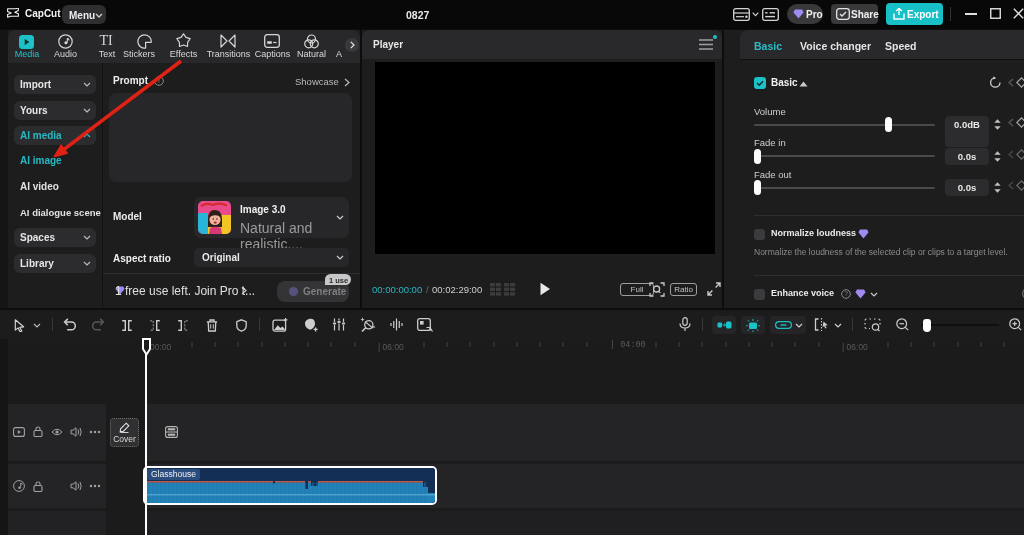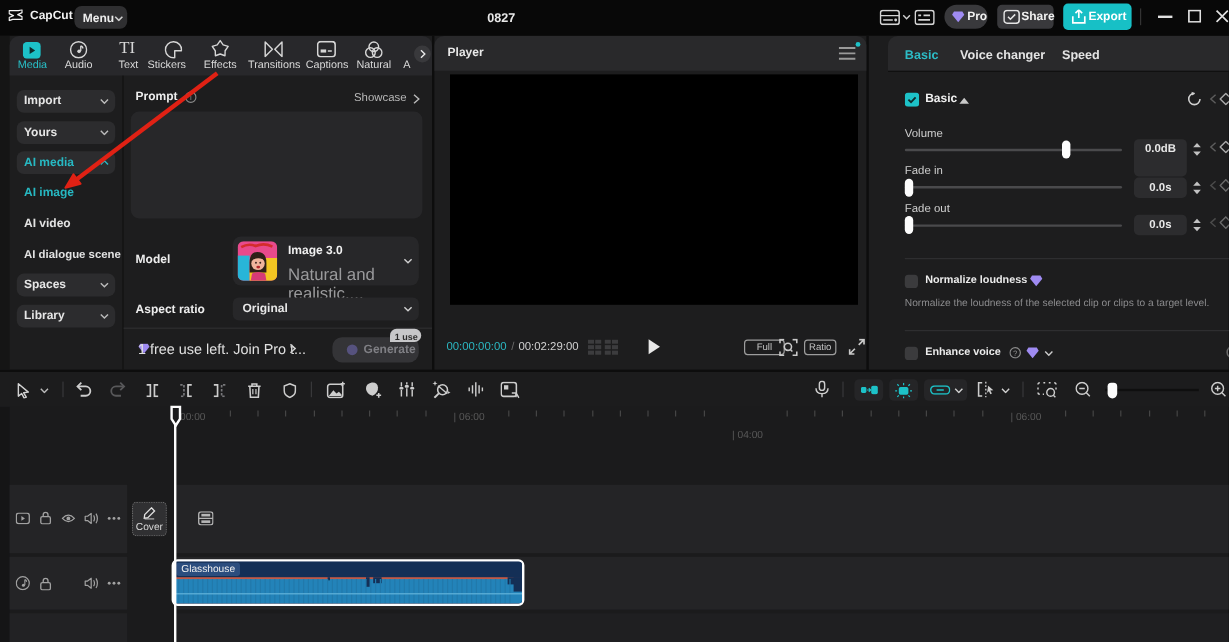--- a/index.html
+++ b/index.html
@@ -558,21 +558,21 @@
     <svg class="abs" style="left:1009px;top:8px;" width="13" height="13" viewBox="0 0 13 13">
       <circle cx="5.7" cy="5.7" r="4.9" stroke="#cdcdcd" stroke-width="1.2" fill="none"></circle>
       <line x1="3.4" y1="5.7" x2="8" y2="5.7" stroke="#cdcdcd" stroke-width="1.2"></line>
       <line x1="5.7" y1="3.4" x2="5.7" y2="8" stroke="#cdcdcd" stroke-width="1.2"></line>
       <line x1="9.3" y1="9.3" x2="12.2" y2="12.2" stroke="#cdcdcd" stroke-width="1.2"></line>
     </svg>
   </div>
   <div id="ruler" class="abs" style="left:0;top:339px;width:1024px;height:17px;">
     <div class="abs" style="left:150px;top:3px;color:#595959;font-size:8.5px;">00:00</div>
     <div class="abs" style="left:378px;top:3px;color:#595959;font-size:8.5px;">| 06:00</div>
-    <div class="abs" style="left:610px;top:18px;color:#595959;font-size:8.5px;">| 04:00</div>
+    <div class="abs" style="left:610px;top:1px;color:#595959;font-size:8.5px;font-family:Liberation Mono, monospace;">| 04:00</div>
     <div class="abs" style="left:842px;top:3px;color:#595959;font-size:8.5px;">| 06:00</div>
     <svg class="abs" style="left:0;top:0;" width="1024" height="10" viewBox="0 0 1024 10">
       <g stroke="#454545" stroke-width="1">
         <line x1="192" y1="3" x2="192" y2="8"></line>
           <line x1="215" y1="3" x2="215" y2="8"></line>
         <line x1="238" y1="3" x2="238" y2="8"></line>
           <line x1="262" y1="3" x2="262" y2="8"></line>
         <line x1="285" y1="3" x2="285" y2="8"></line>
           <line x1="308" y1="3" x2="308" y2="8"></line>
         <line x1="331" y1="3" x2="331" y2="8"></line>

